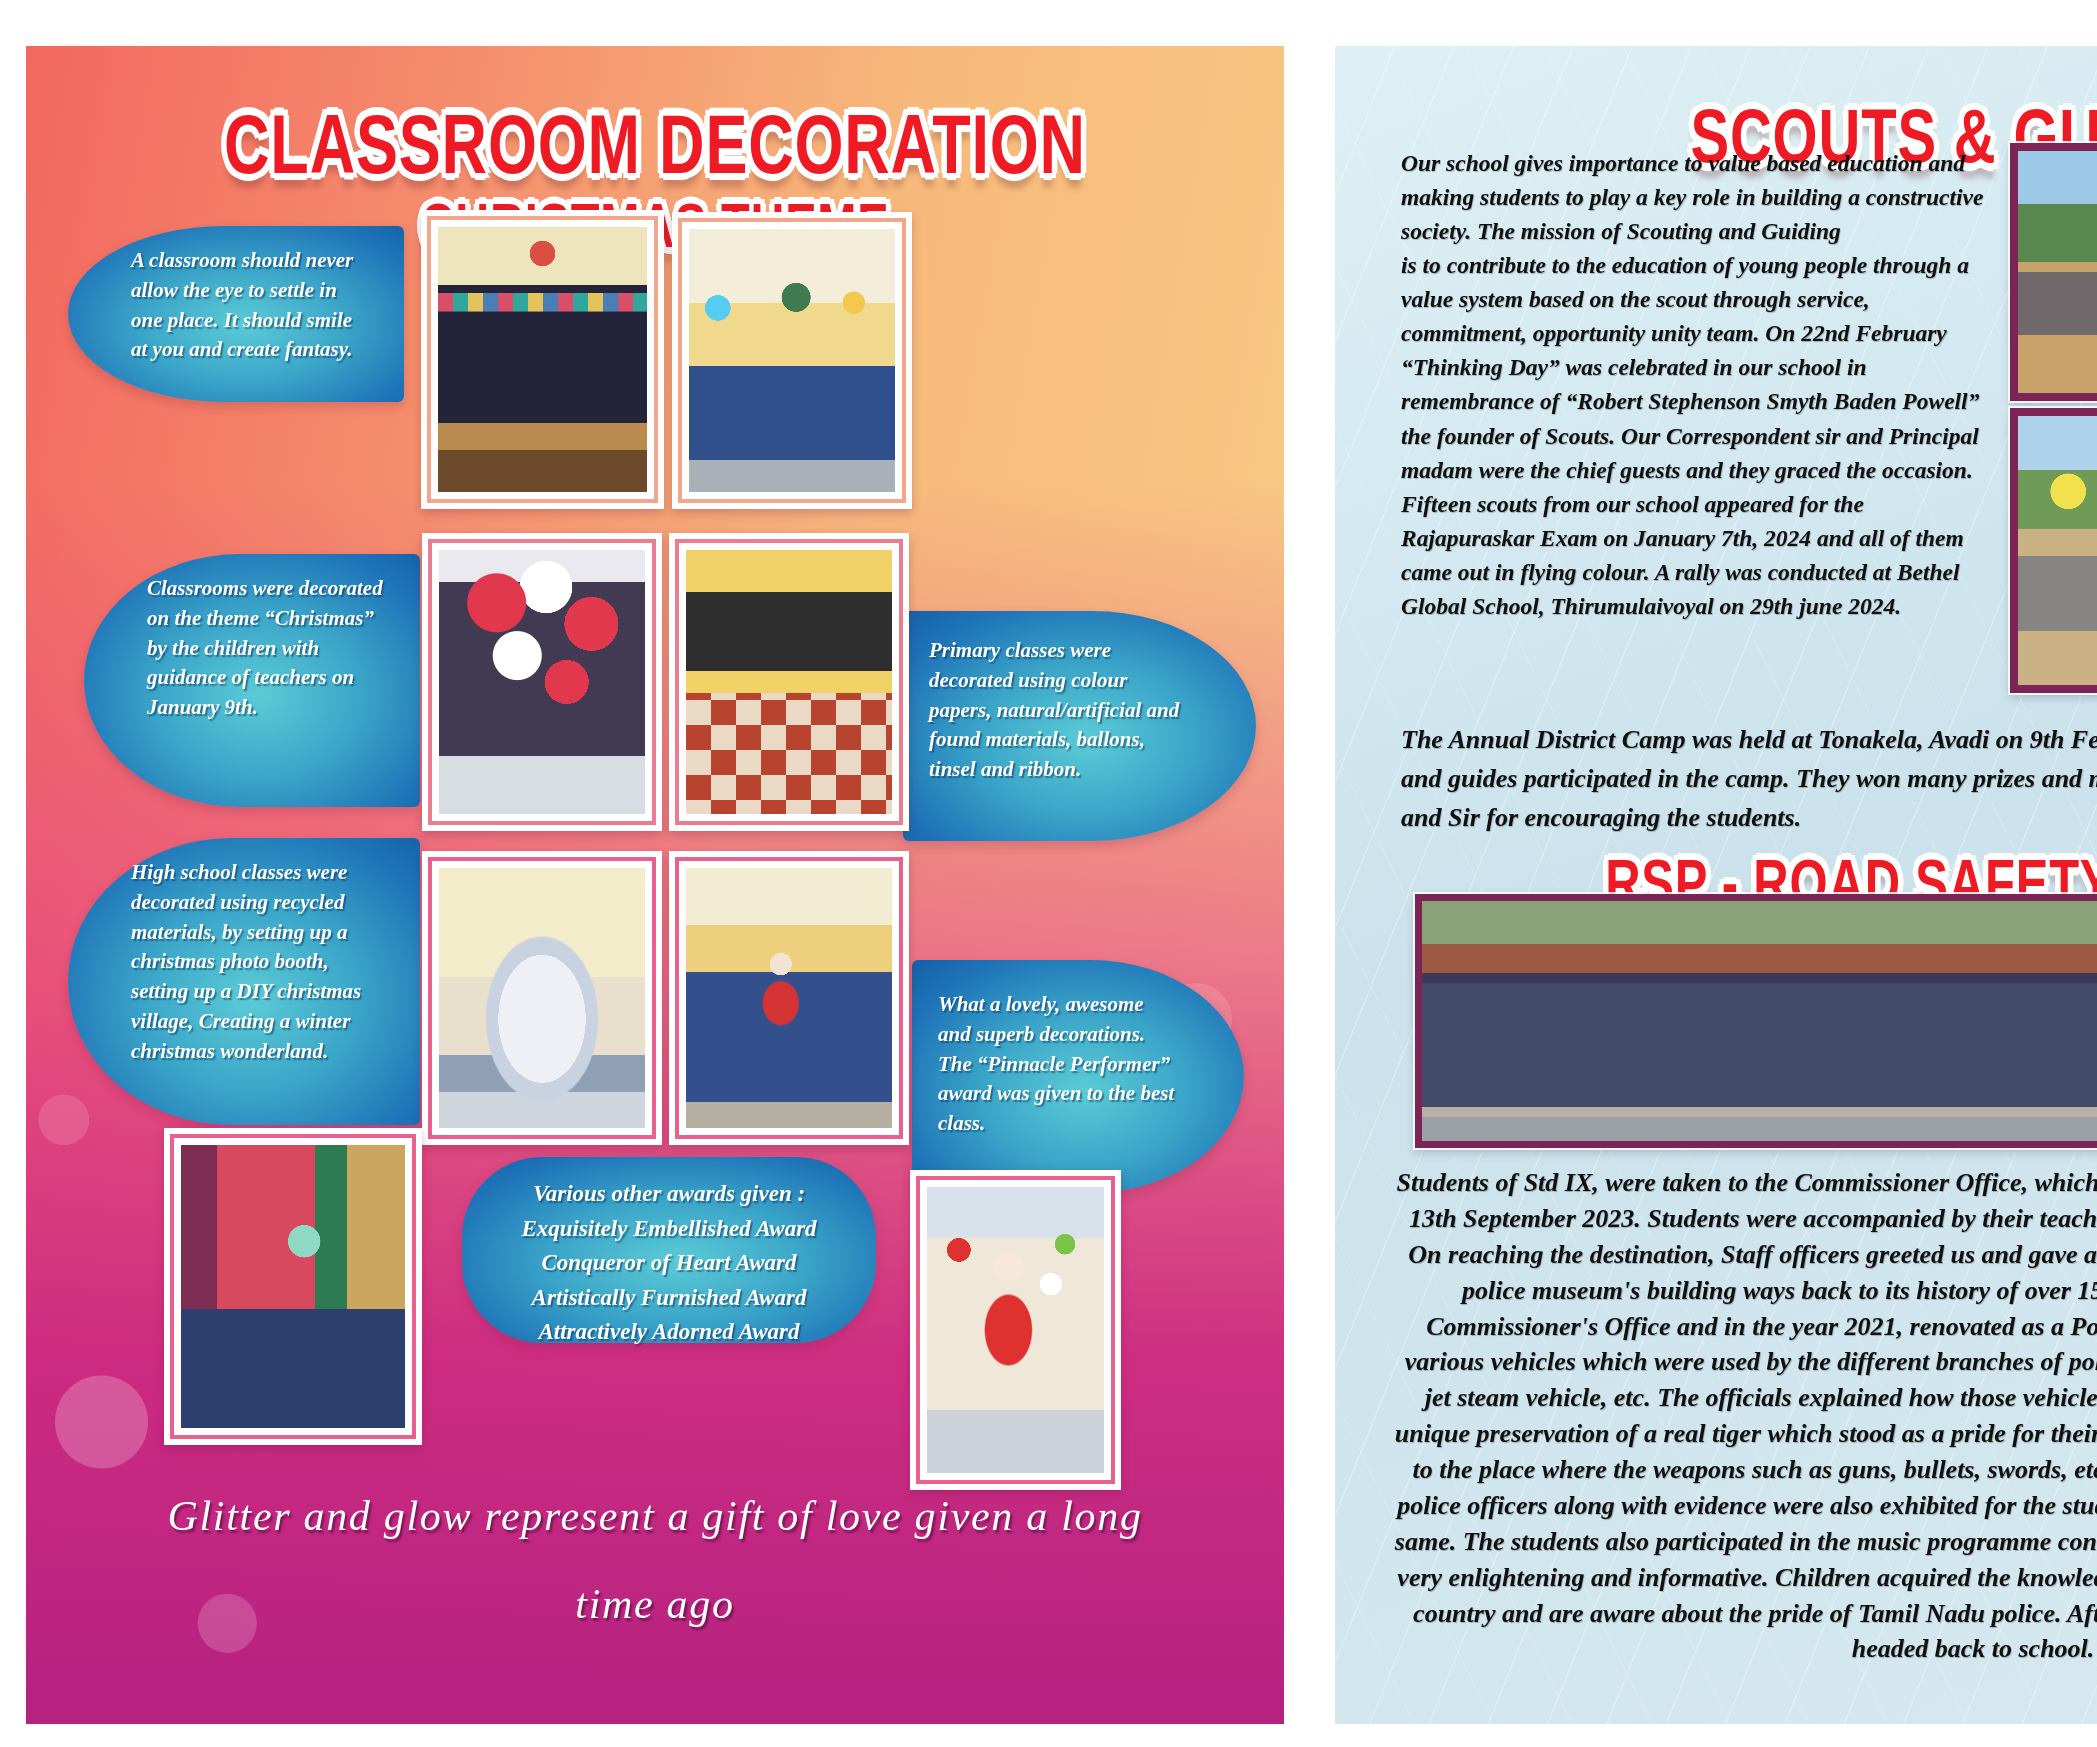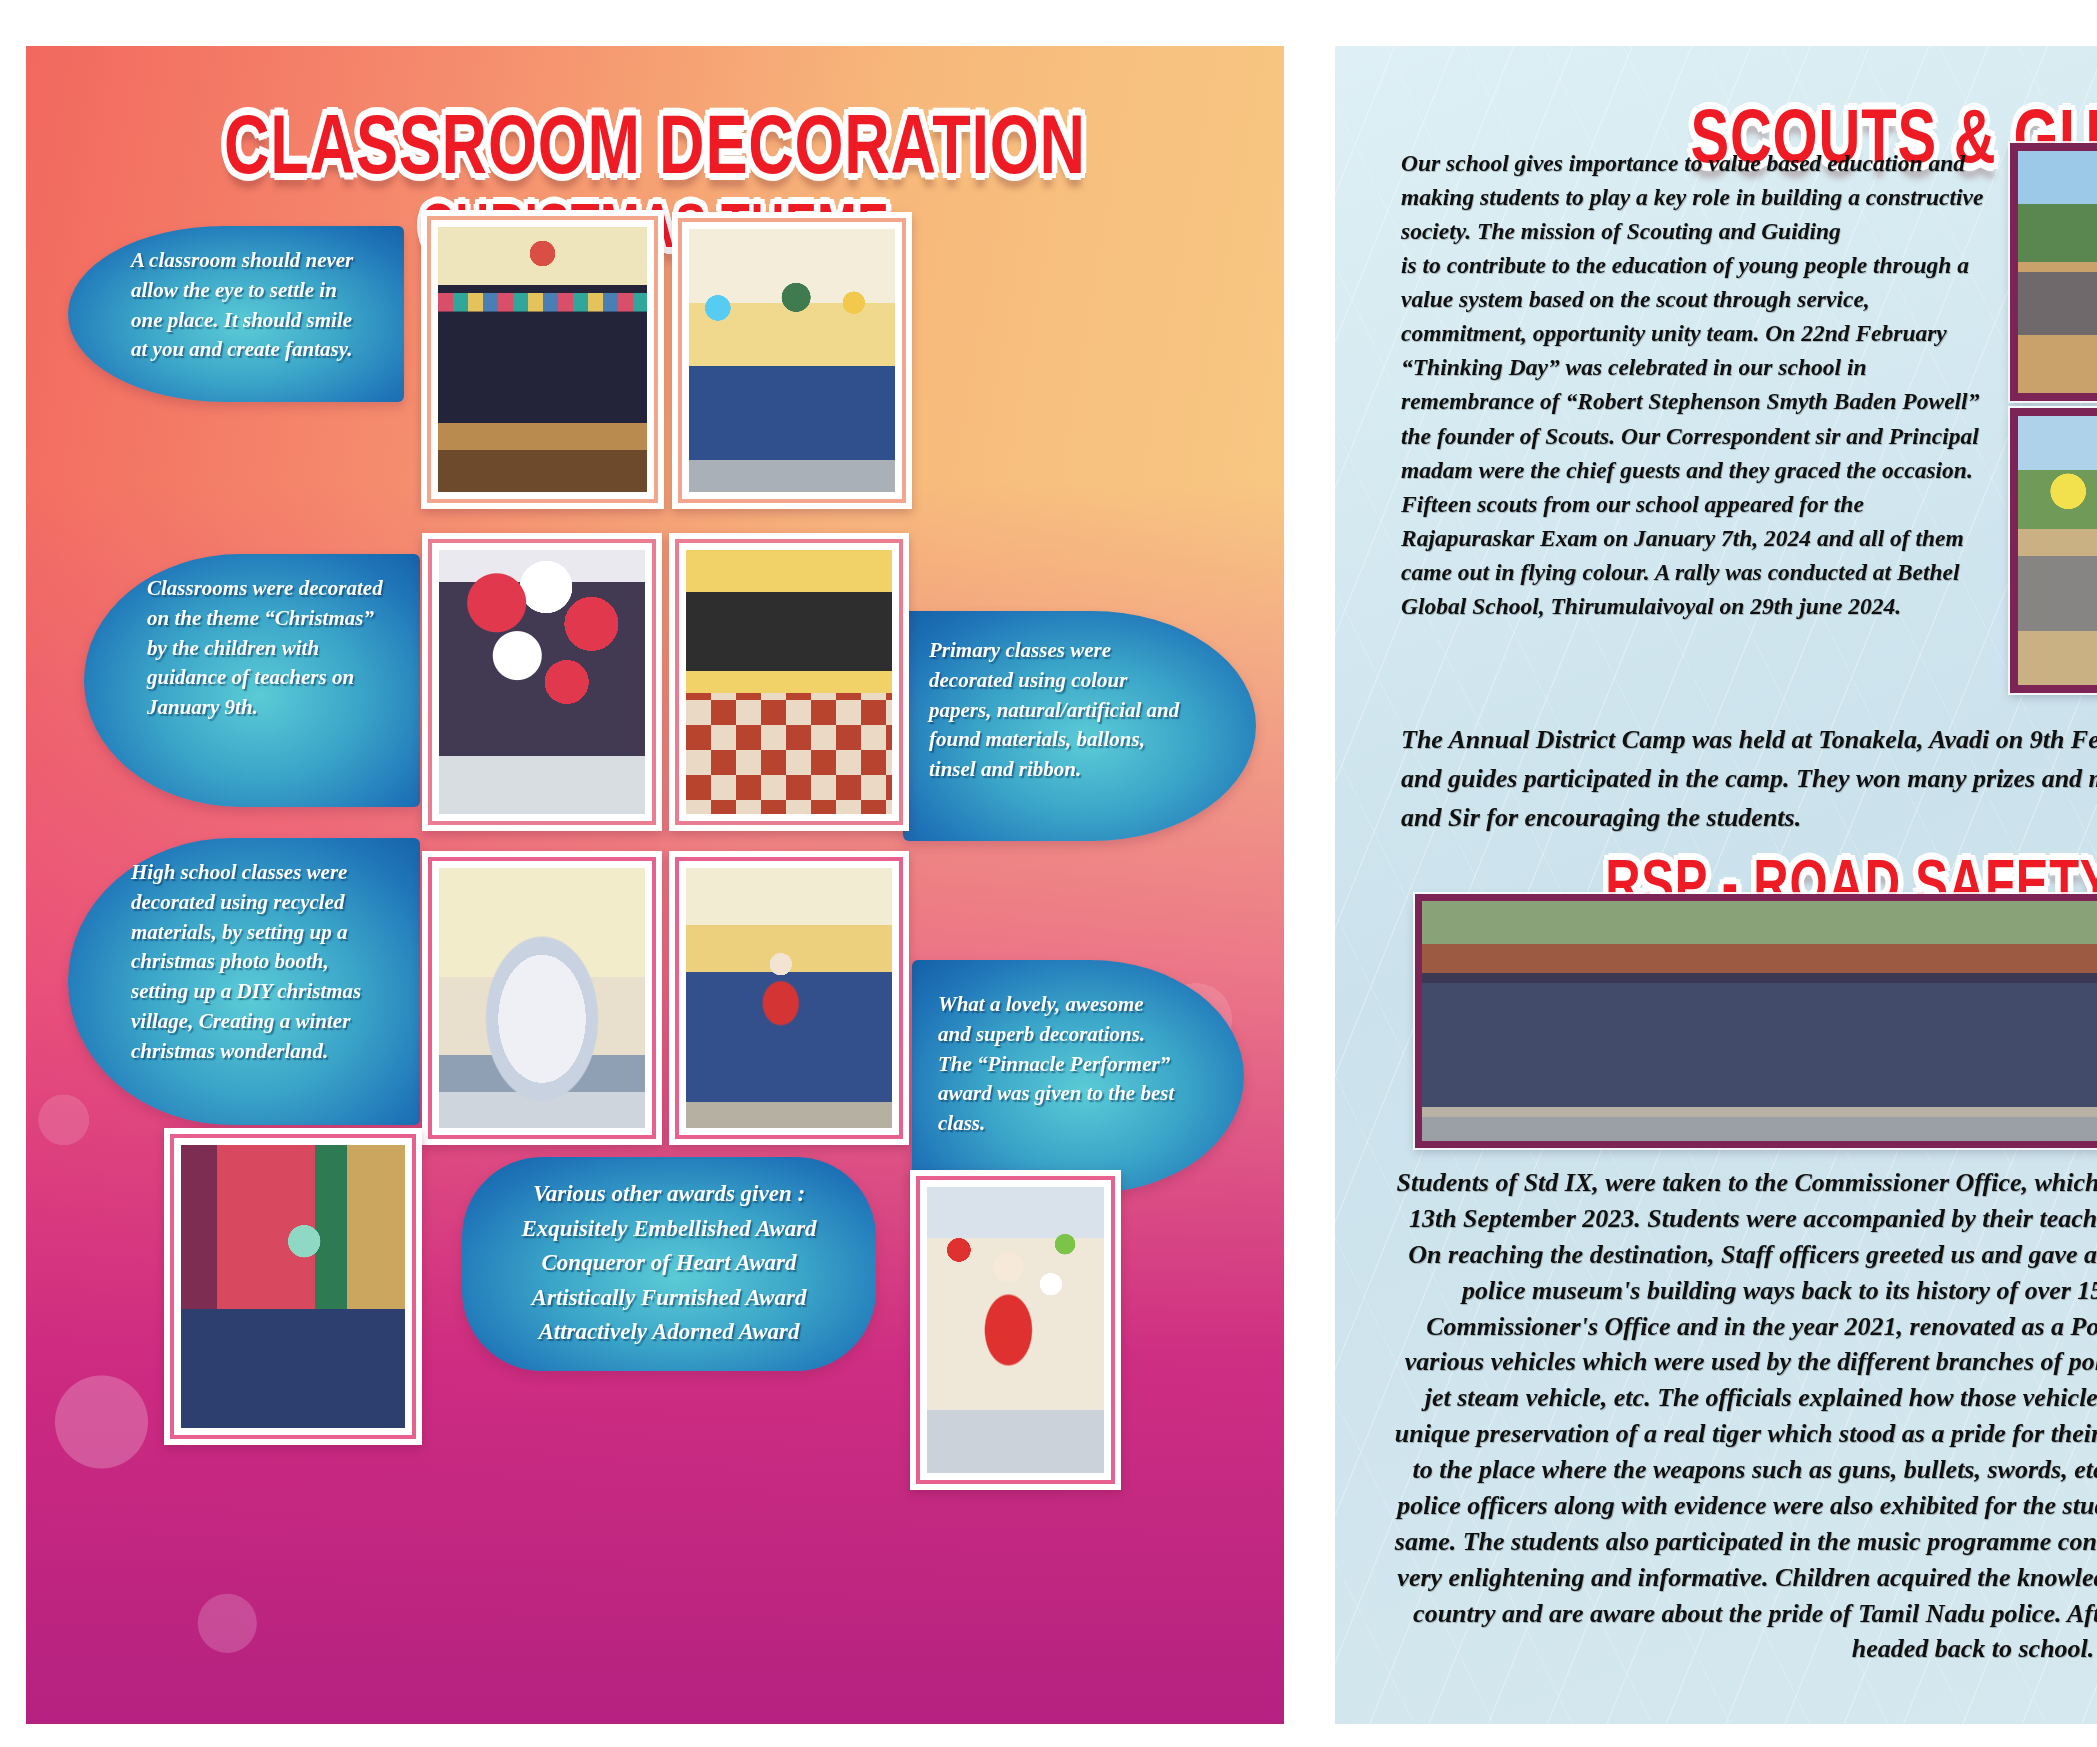--- a/index.html
+++ b/index.html
@@ -47,21 +47,21 @@
     box-shadow:0 5px 11px rgba(120,30,70,.22);
   }
   .curve-left  { border-radius:52% 6.7px 6.7px 52% / 56% 6.7px 6.7px 56%; padding:20px 33px 17px 63px; }
   .curve-right { border-radius:6.7px 52% 52% 6.7px / 6.7px 56% 56% 6.7px; padding:20px 63px 17px 26px; }
   .b1 { left:42px;  top:180px;  width:336px; height:176px; }
   .b2 { left:887px; top:189px;  width:303px; height:272px; }
   .b3 { left:58px;  top:508px; width:336px; height:253px; }
   .b4 { left:877px; top:565px; width:353px; height:230px; padding-top:25px; }
   .b5 { left:42px;  top:792px; width:352px; height:287px; }
   .b6 { left:886px; top:914px; width:332px; height:233px; padding-top:30px;font-family:Liberation Serif, serif; }
-  .b7 { left:436px; top:1111px; width:414px; height:214px; border-radius:80px;
+  .b7 { left:436px; top:1111px; width:414px; height:186px; border-radius:80px;
         text-align:center; font-size:23px; line-height:1.5; padding:20px 23.5px; }
   .prewrap { white-space:pre-line; }
 
   
   .photo { position:absolute; background:#ffffff; padding:5.9px;
            box-shadow:0 4.2px 9.2px rgba(100,20,60,.25); }
   .photo .mat { width:100%; height:100%; background:#ffffff;
                 border:4.2px solid var(--mat,#ef8da0); padding:6.7px; }
   .photo .img { width:100%; height:100%; display:block; }
   .pa { left:395px;  top:164px;  width:243px; height:299px; --mat:#f2a78c; }
@@ -208,20 +208,22 @@
       <div class="mat">
           <div class="img img-door"></div>
         </div>
     </figure>
     <figure class="photo ph">
       <div class="mat">
           <div class="img img-inflatable"></div>
         </div>
     </figure>
 
+    <div class="quote prewrap">Glitter and glow represent a gift of love given a long
+time ago</div>
   </section>
 
   <section class="page page-right">
     <h1 class="big-title rp-title1">SCOUTS &amp; GUIDES</h1>
 
     <div class="rp-text scouts-col prewrap">Our school gives importance to value based education and making students to play a key role in building a constructive society. The mission of Scouting and Guiding
 is to contribute to the education of young people through a value system based on the scout through service, commitment, opportunity unity team. On 22nd February “Thinking Day” was celebrated in our school in remembrance of “Robert Stephenson Smyth Baden Powell” the founder of Scouts. Our Correspondent sir and Principal madam were the chief guests and they graced the occasion. Fifteen scouts from our school appeared for the Rajapuraskar Exam on January 7th, 2024 and all of them came out in flying colour. A rally was conducted at Bethel Global School, Thirumulaivoyal on 29th june 2024.</div>
 
     <figure class="rphoto s1">
       <div class="img img-scouts1"></div>

